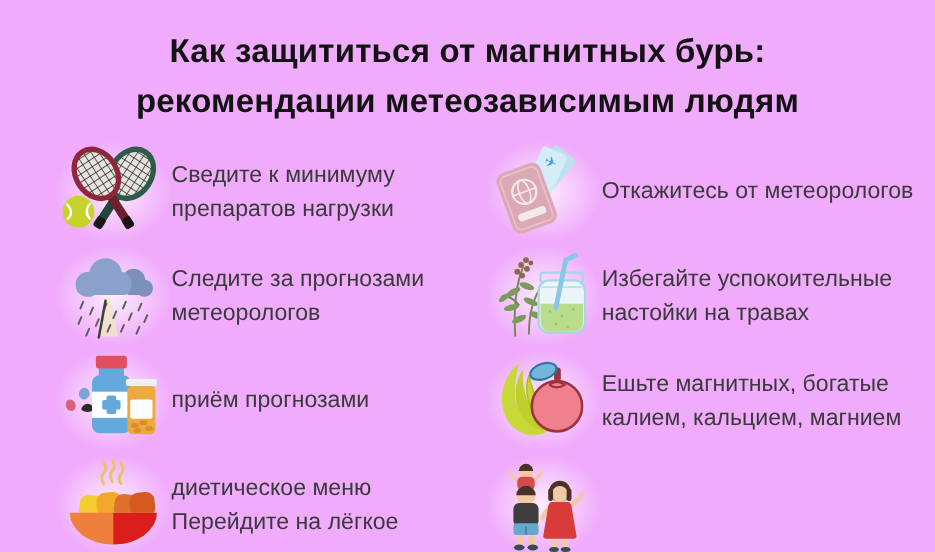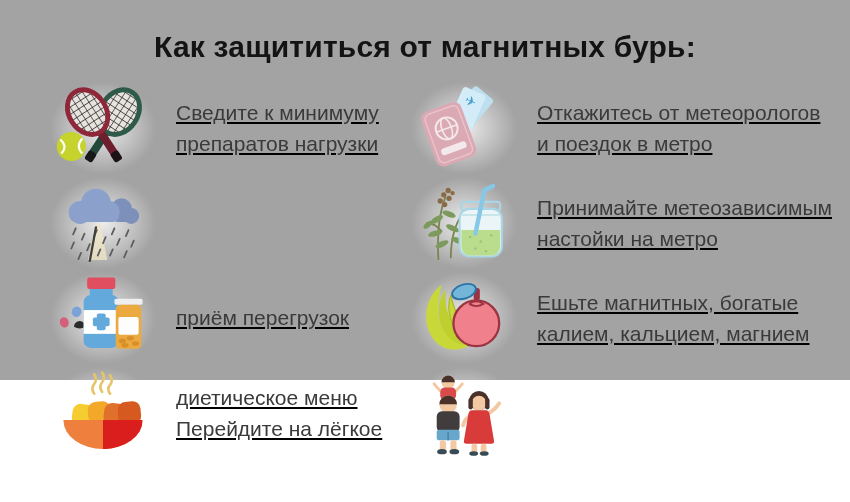--- a/index.html
+++ b/index.html
@@ -1,36 +1,37 @@
 <!DOCTYPE html>
 <html><head>
 <meta charset="utf-8">
 <style>
   * { margin:0; padding:0; box-sizing:border-box; }
   html,body { width:850px; height:502px; overflow:hidden; }
   body { font-family:"Liberation Sans", sans-serif; }
-  .poster { width:850px; height:380px; background:#a3a3a3; padding-top:24px; }
+  .poster { width:850px; height:502px; background:#f0abfc; padding-top:24px; }
   .title { text-align:center; font-weight:800; color:#131313; font-size:30px; line-height:46px; letter-spacing:.2px; }
   .title span { display:block; }
   .grid { display:flex; padding:10px 18px 0 50px; }
   .col { flex:1; display:flex; flex-direction:column; }
-  .item { display:flex; align-items:center; height:95px; gap:20px;text-decoration:underline; }
+  .item { display:flex; align-items:center; height:95px; gap:0; }
   .icon-box { width:106px; height:92px; flex:none; display:flex; align-items:center; justify-content:center;
               background: radial-gradient(closest-side, rgba(255,255,255,.8), rgba(255,255,255,0)); }
   .icon-box svg { width:100px; height:88px; }
   .item-text { font-size:21px; line-height:31px; color:#3a3a3a; }
   .item-text span { display:block; white-space:nowrap; }
 </style>
 </head>
 <body>
 
 <div class="poster">
 
   <div class="title">
     <span>Как защититься от магнитных бурь:</span>
+    <span>рекомендации метеозависимым людям</span>
   </div>
 
   <div class="grid">
 
     <div class="col">
 
       <div class="item">
         <div class="icon-box">
           <svg viewBox="0 0 110 100">
             <defs>
@@ -89,20 +90,24 @@
                 <line x1="52" y1="80" x2="49" y2="87"></line>
               <line x1="68" y1="56" x2="65" y2="63"></line>
                 <line x1="74" y1="68" x2="71" y2="75"></line>
               <line x1="66" y1="80" x2="63" y2="87"></line>
                 <line x1="84" y1="58" x2="81" y2="65"></line>
               <line x1="90" y1="70" x2="87" y2="77"></line>
                 <line x1="82" y1="82" x2="79" y2="89"></line>
             </g>
             <path d="M47,55 L40,93" stroke="#3f3f3f" stroke-width="2.6" stroke-linecap="round"></path>
           </svg>
+        </div>
+        <div class="item-text">
+          <span>Следите за прогнозами</span>
+          <span>метеорологов</span>
         </div>
       </div>
 
       <div class="item">
         <div class="icon-box">
           <svg viewBox="0 0 110 100">
             <ellipse cx="11" cy="55" rx="5" ry="6" fill="#d4607b" transform="rotate(-20 11 55)"></ellipse>
             <ellipse cx="25" cy="43" rx="5.5" ry="6" fill="#7ba3d8" transform="rotate(15 25 43)"></ellipse>
             <path d="M22,60 a6.5,6.5 0 0 1 13,0 q-6.5,4 -13,0 z" fill="#2b2b2b"></path>
             <rect x="40" y="15" width="26" height="12" fill="#64a9dc"></rect>
@@ -116,21 +121,21 @@
             <rect x="72.5" y="49" width="23" height="20" rx="2" fill="#fdfdfd"></rect>
             <g fill="#d88f2a">
               <ellipse cx="77" cy="76" rx="4" ry="2.6"></ellipse>
                 <ellipse cx="86" cy="73" rx="4" ry="2.6"></ellipse>
               <ellipse cx="92" cy="79" rx="4" ry="2.6"></ellipse>
                 <ellipse cx="80" cy="81" rx="4" ry="2.6"></ellipse>
             </g>
           </svg>
         </div>
         <div class="item-text">
-          <span>приём перегрузок</span>
+          <span>приём прогнозами</span>
         </div>
       </div>
 
       <div class="item">
         <div class="icon-box">
           <svg viewBox="0 0 110 100">
             <defs>
               <clipPath id="bowlclip">
                 <path d="M10,58 a45,33 0 0 0 90,0 z"></path>
               </clipPath>
@@ -174,21 +179,20 @@
               <rect x="18" y="28" width="40" height="58" rx="6" fill="none" stroke="#e8c3cb" stroke-width="1.6"></rect>
               <circle cx="38" cy="50" r="12.5" fill="none" stroke="#f3e9ec" stroke-width="2.2"></circle>
               <ellipse cx="38" cy="50" rx="5.5" ry="12.5" fill="none" stroke="#f3e9ec" stroke-width="1.8"></ellipse>
               <line x1="25.5" y1="50" x2="50.5" y2="50" stroke="#f3e9ec" stroke-width="1.8"></line>
               <rect x="23" y="70" width="30" height="8" rx="3.5" fill="#f3e9ec"></rect>
             </g>
           </svg>
         </div>
         <div class="item-text">
           <span>Откажитесь от метеорологов</span>
-          <span>и поездок в метро</span>
         </div>
       </div>
 
       <div class="item">
         <div class="icon-box">
           <svg viewBox="0 0 110 100">
             <g stroke="#77864f" stroke-width="2" fill="none">
               <path d="M26,92 C24,62 26,40 34,20"></path>
               <path d="M40,90 C40,64 46,48 56,36"></path>
               <path d="M30,60 C24,52 18,50 12,50"></path>
@@ -218,22 +222,22 @@
               <circle cx="62" cy="66" r="1.4"></circle>
                 <circle cx="74" cy="71" r="1.4"></circle>
                 <circle cx="86" cy="64" r="1.4"></circle>
               <circle cx="68" cy="79" r="1.4"></circle>
                 <circle cx="80" cy="82" r="1.4"></circle>
             </g>
             <path d="M88,8 L78,13 L68,62" stroke="#86c8e6" stroke-width="5" fill="none" stroke-linecap="round"></path>
           </svg>
         </div>
         <div class="item-text">
-          <span>Принимайте метеозависимым</span>
-          <span>настойки на метро</span>
+          <span>Избегайте успокоительные</span>
+          <span>настойки на травах</span>
         </div>
       </div>
 
       <div class="item">
         <div class="icon-box">
           <svg viewBox="0 0 110 100">
             <path d="M30,12 C10,26 6,58 22,76 C34,89 52,88 62,80 C40,78 22,60 26,34 C27,24 28,17 30,12 Z" fill="#c8d838"></path>
             <path d="M34,18 C22,34 24,60 40,74 C50,82 60,82 66,76 C46,70 32,48 34,18 Z" fill="#bfcf2e"></path>
             <path d="M40,24 C34,42 40,62 56,72 C64,76 70,74 73,70 C56,62 44,46 40,24 Z" fill="#c8d838" stroke="#aebc24" stroke-width="1.5"></path>
             <rect x="66" y="16" width="7" height="14" rx="3" fill="#9c3342"></rect>

